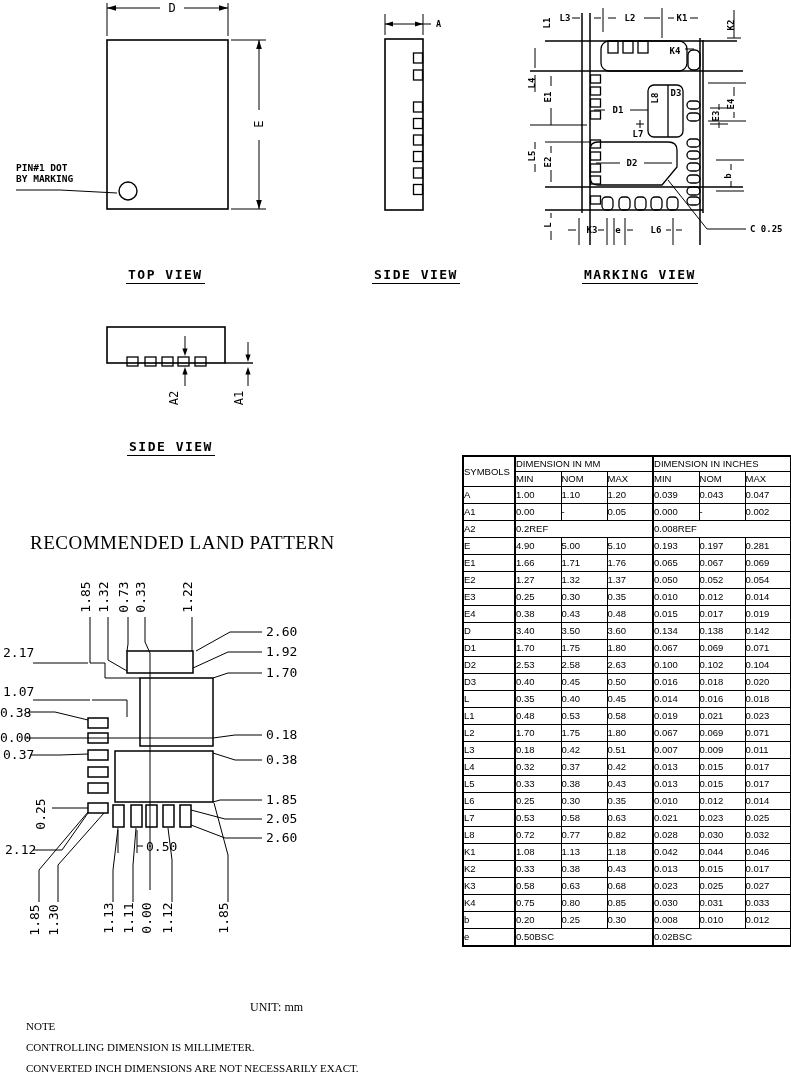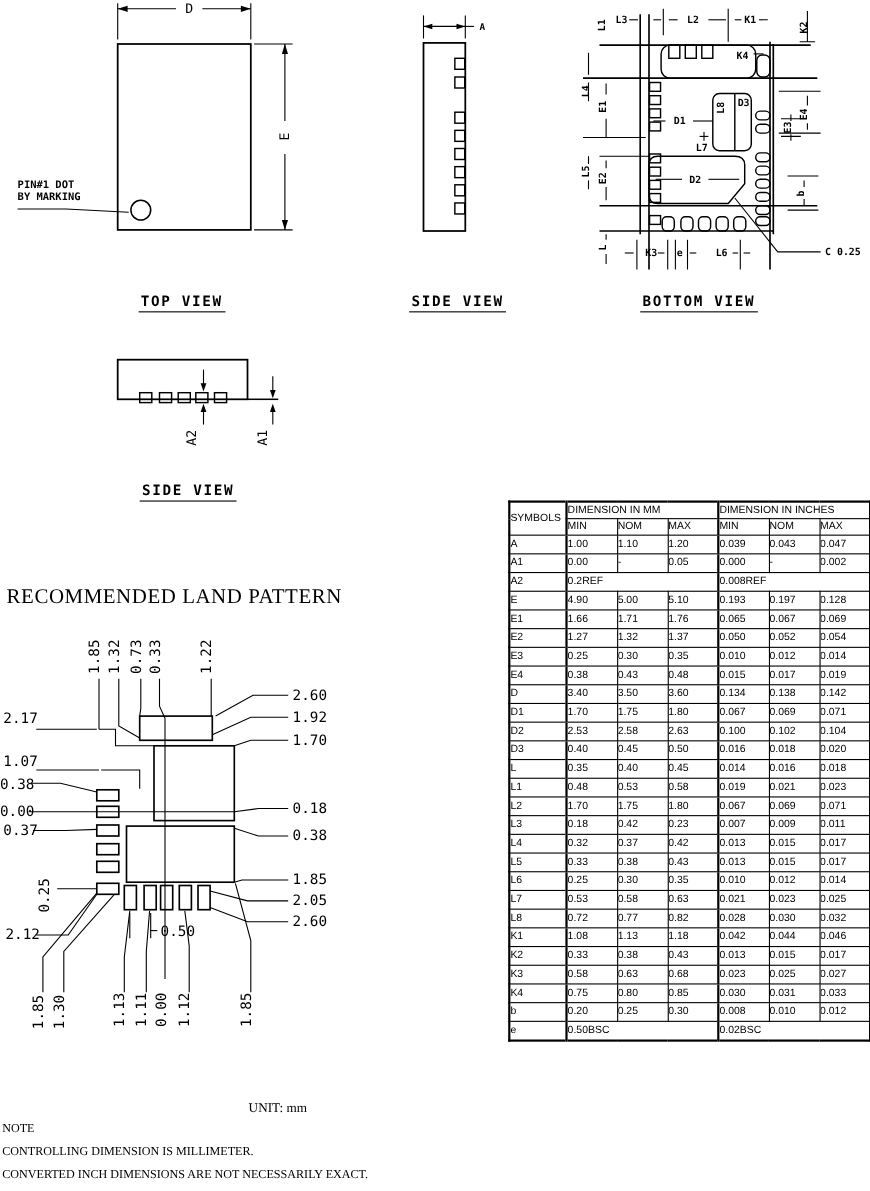--- a/index.html
+++ b/index.html
@@ -3,21 +3,21 @@
 <meta charset="utf-8">
 <style>
   html,body{margin:0;padding:0;background:#fff;}
   .canvas{position:relative;width:791px;height:1083px;background:#ffffff;color:#000;
           font-family:"Liberation Sans",sans-serif;overflow:hidden;}
   .abs{position:absolute;}
   svg{position:absolute;overflow:visible;}
   svg text{fill:#000;font-family:"DejaVu Sans Mono",monospace;}
   .view-title{position:absolute;font-family:"DejaVu Sans Mono",monospace;font-weight:bold;
               font-size:13px;letter-spacing:1.5px;border-bottom:1.6px solid #000;padding:0 2px 1px 2px;}
-  .serif{font-family:"Liberation Serif",serif;}
+  .serif{font-family:"Liberation Serif",serif;margin-left:24px;}
   .lp-title{position:absolute;left:6px;top:532px;font-size:19px;letter-spacing:.5px;}
   .foot{position:absolute;font-size:11px;}
   table.dim{position:absolute;left:462px;top:455px;width:329px;border-collapse:collapse;
             table-layout:fixed;font-size:9.5px;text-align:left;border:2px solid #000;}
   table.dim th,table.dim td{border:1px solid #000;padding:0;height:16px;line-height:1.05;
             font-weight:normal;overflow:hidden;white-space:nowrap;}
   table.dim thead th{height:14px;}
   table.dim .grp{border-left:2px solid #000;}
   table.dim .sym{border-right:2px solid #000;}
 </style>
@@ -199,21 +199,21 @@
       <text x="41" y="162" text-anchor="middle" transform="rotate(-90 41 162)">E2</text>
       <text x="122" y="166" text-anchor="middle">D2</text>
       <text x="221" y="176" text-anchor="middle" transform="rotate(-90 221 176)">b</text>
       <text x="41" y="225" text-anchor="middle" transform="rotate(-90 41 225)">L</text>
       <text x="82" y="233" text-anchor="middle">K3</text>
       <text x="108" y="233" text-anchor="middle">e</text>
       <text x="146" y="233" text-anchor="middle">L6</text>
       <text x="240" y="232">C 0.25</text>
     </g>
   </svg>
-  <div class="view-title" style="left:582px;top:267px">BOTTOM VIEW</div>
+  <div class="view-title" style="left:582px;top:267px">MARKING VIEW</div>
 
   <svg class="abs" style="left:50px;top:300px" width="260" height="140" viewBox="0 0 260 140">
     <rect x="57" y="27" width="118" height="36" fill="none" stroke="#000" stroke-width="1.6"></rect>
     <line x1="175" y1="63" x2="203" y2="63" stroke="#000" stroke-width="1.4"></line>
     <g fill="none" stroke="#000" stroke-width="1.3">
       <rect x="77" y="57" width="11" height="9"></rect>
         <rect x="95" y="57" width="11" height="9"></rect>
       <rect x="112" y="57" width="11" height="9"></rect>
         <rect x="128" y="57" width="11" height="9"></rect>
       <rect x="145" y="57" width="11" height="9"></rect>
@@ -376,21 +376,21 @@
           <td colspan="3" class="grp">0.2REF</td>
           <td colspan="3" class="grp">0.008REF</td>
         </tr>
         <tr>
           <td class="sym">E</td>
           <td class="grp">4.90</td>
           <td>5.00</td>
           <td>5.10</td>
           <td class="grp">0.193</td>
           <td>0.197</td>
-          <td>0.128</td>
+          <td>0.281</td>
         </tr>
         <tr>
           <td class="sym">E1</td>
           <td class="grp">1.66</td>
           <td>1.71</td>
           <td>1.76</td>
           <td class="grp">0.065</td>
           <td>0.067</td>
           <td>0.069</td>
         </tr>
@@ -481,21 +481,21 @@
           <td>1.75</td>
           <td>1.80</td>
           <td class="grp">0.067</td>
           <td>0.069</td>
           <td>0.071</td>
         </tr>
         <tr>
           <td class="sym">L3</td>
           <td class="grp">0.18</td>
           <td>0.42</td>
-          <td>0.23</td>
+          <td>0.51</td>
           <td class="grp">0.007</td>
           <td>0.009</td>
           <td>0.011</td>
         </tr>
         <tr>
           <td class="sym">L4</td>
           <td class="grp">0.32</td>
           <td>0.37</td>
           <td>0.42</td>
           <td class="grp">0.013</td>

